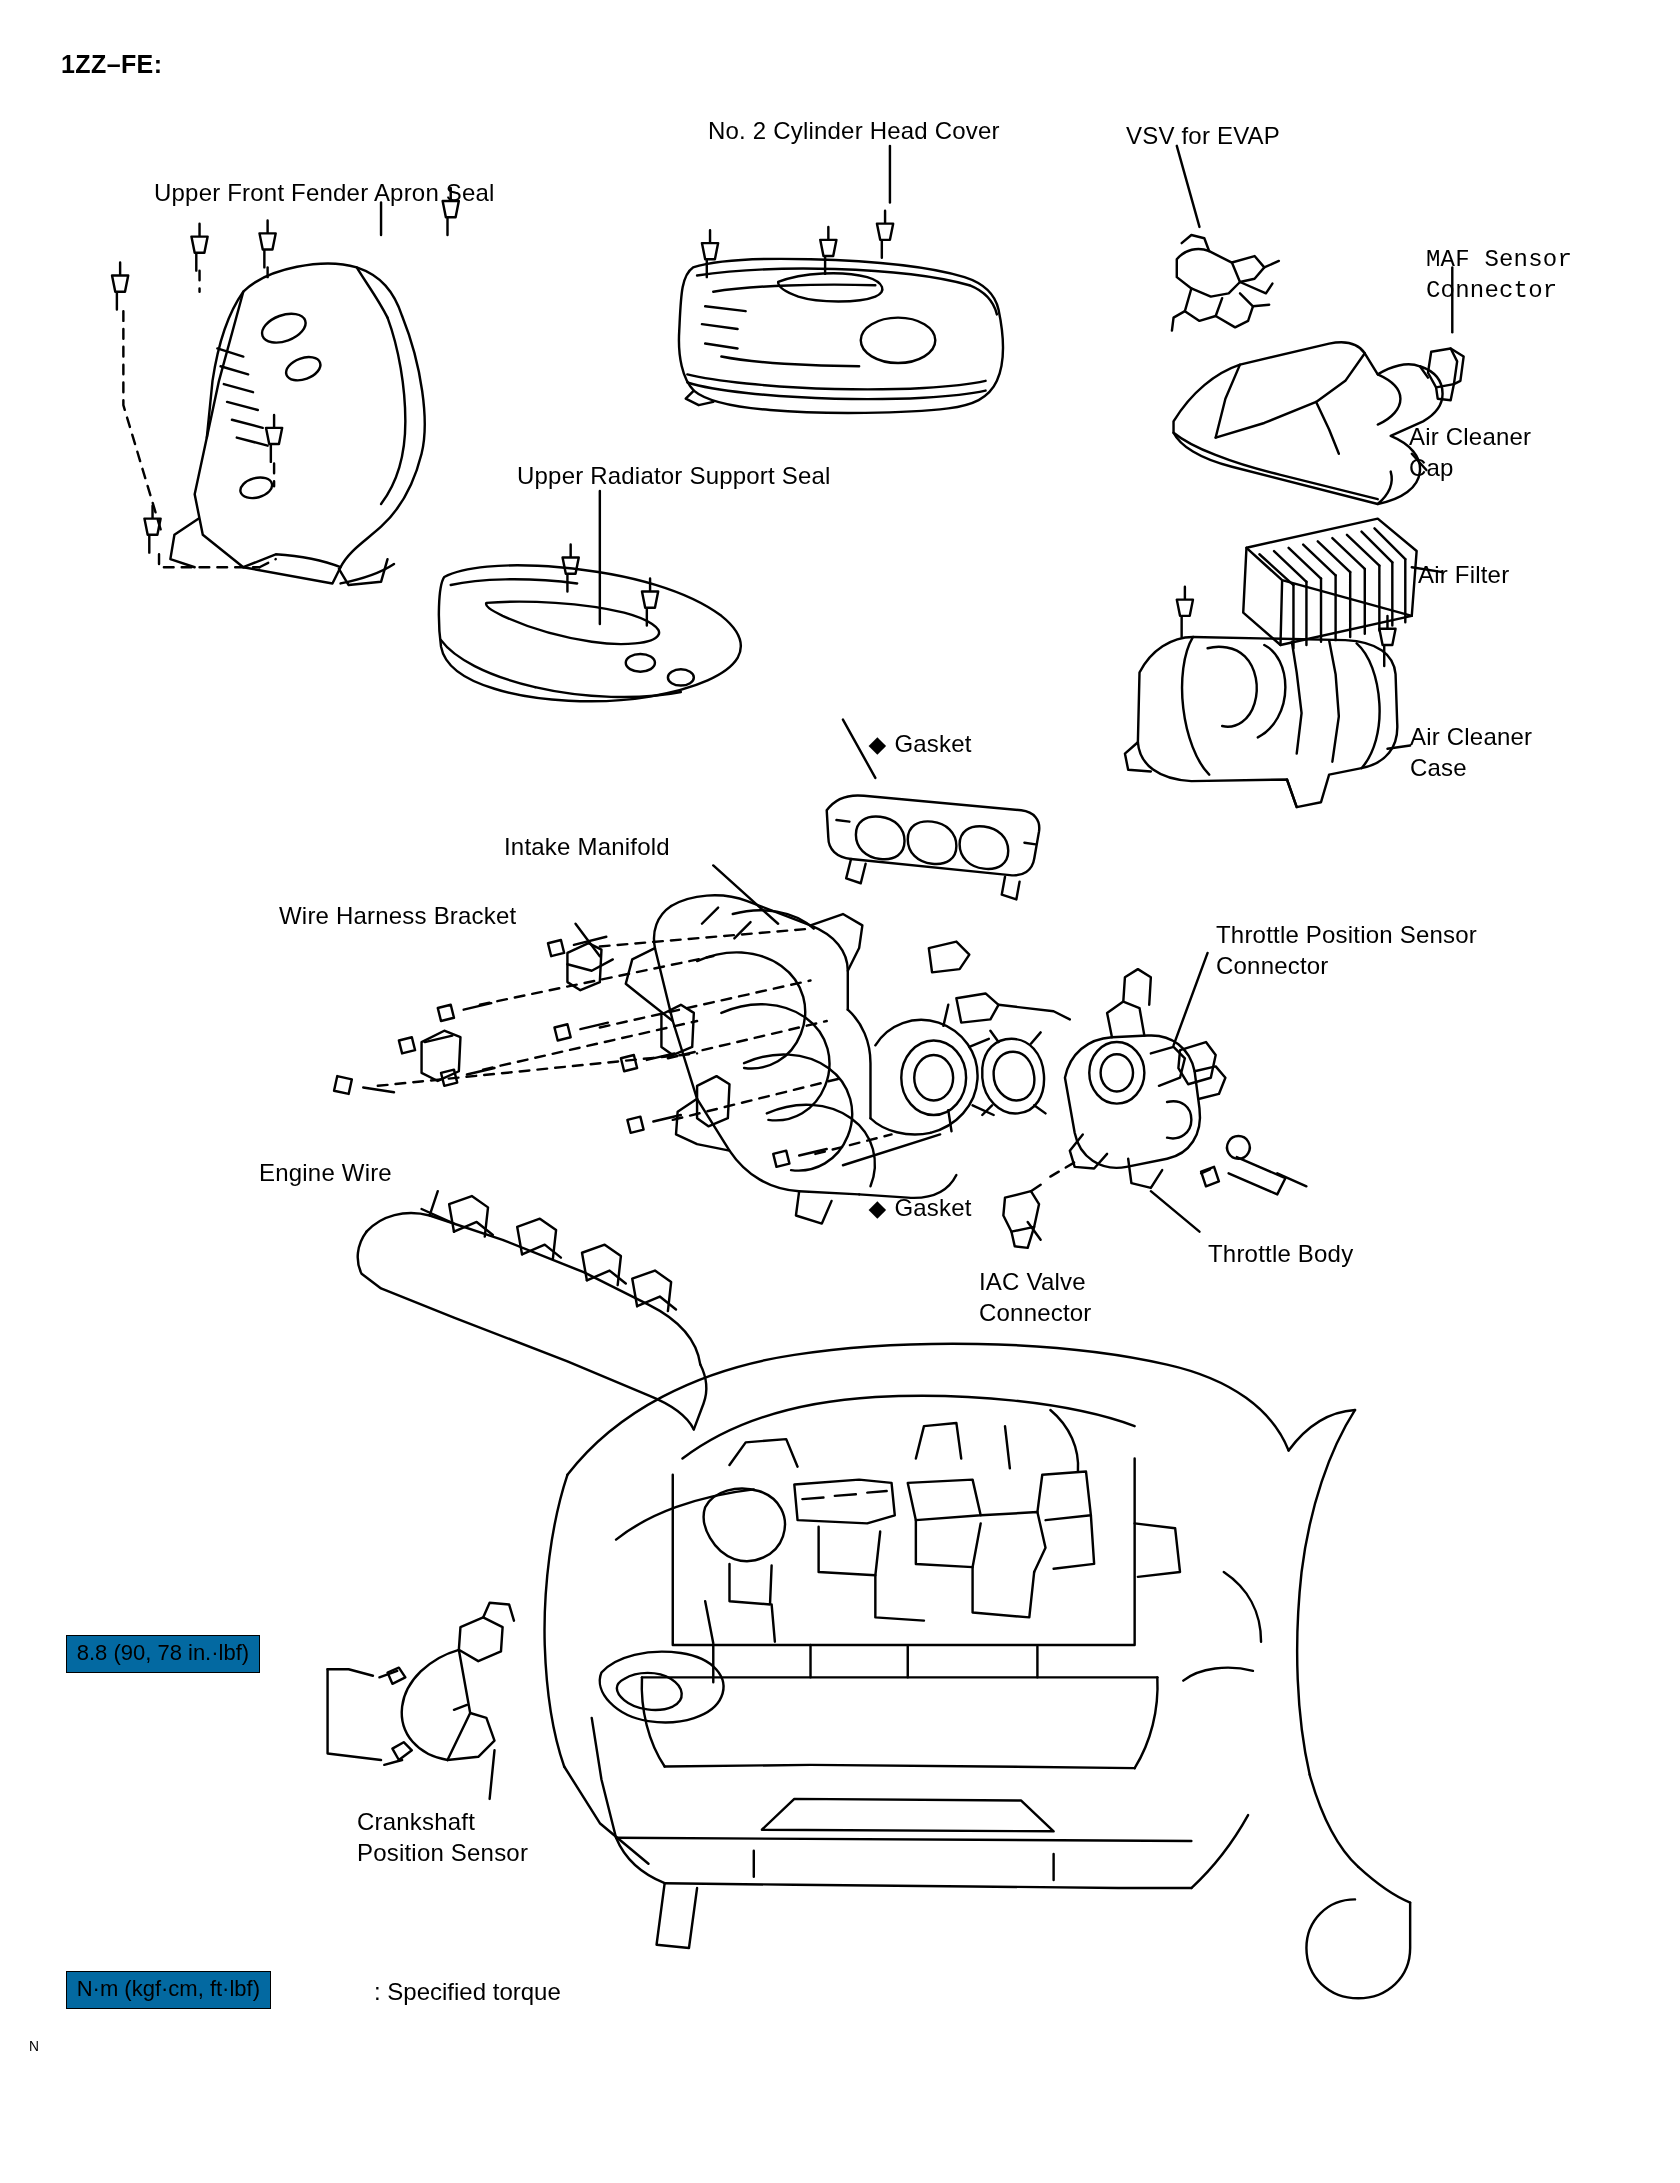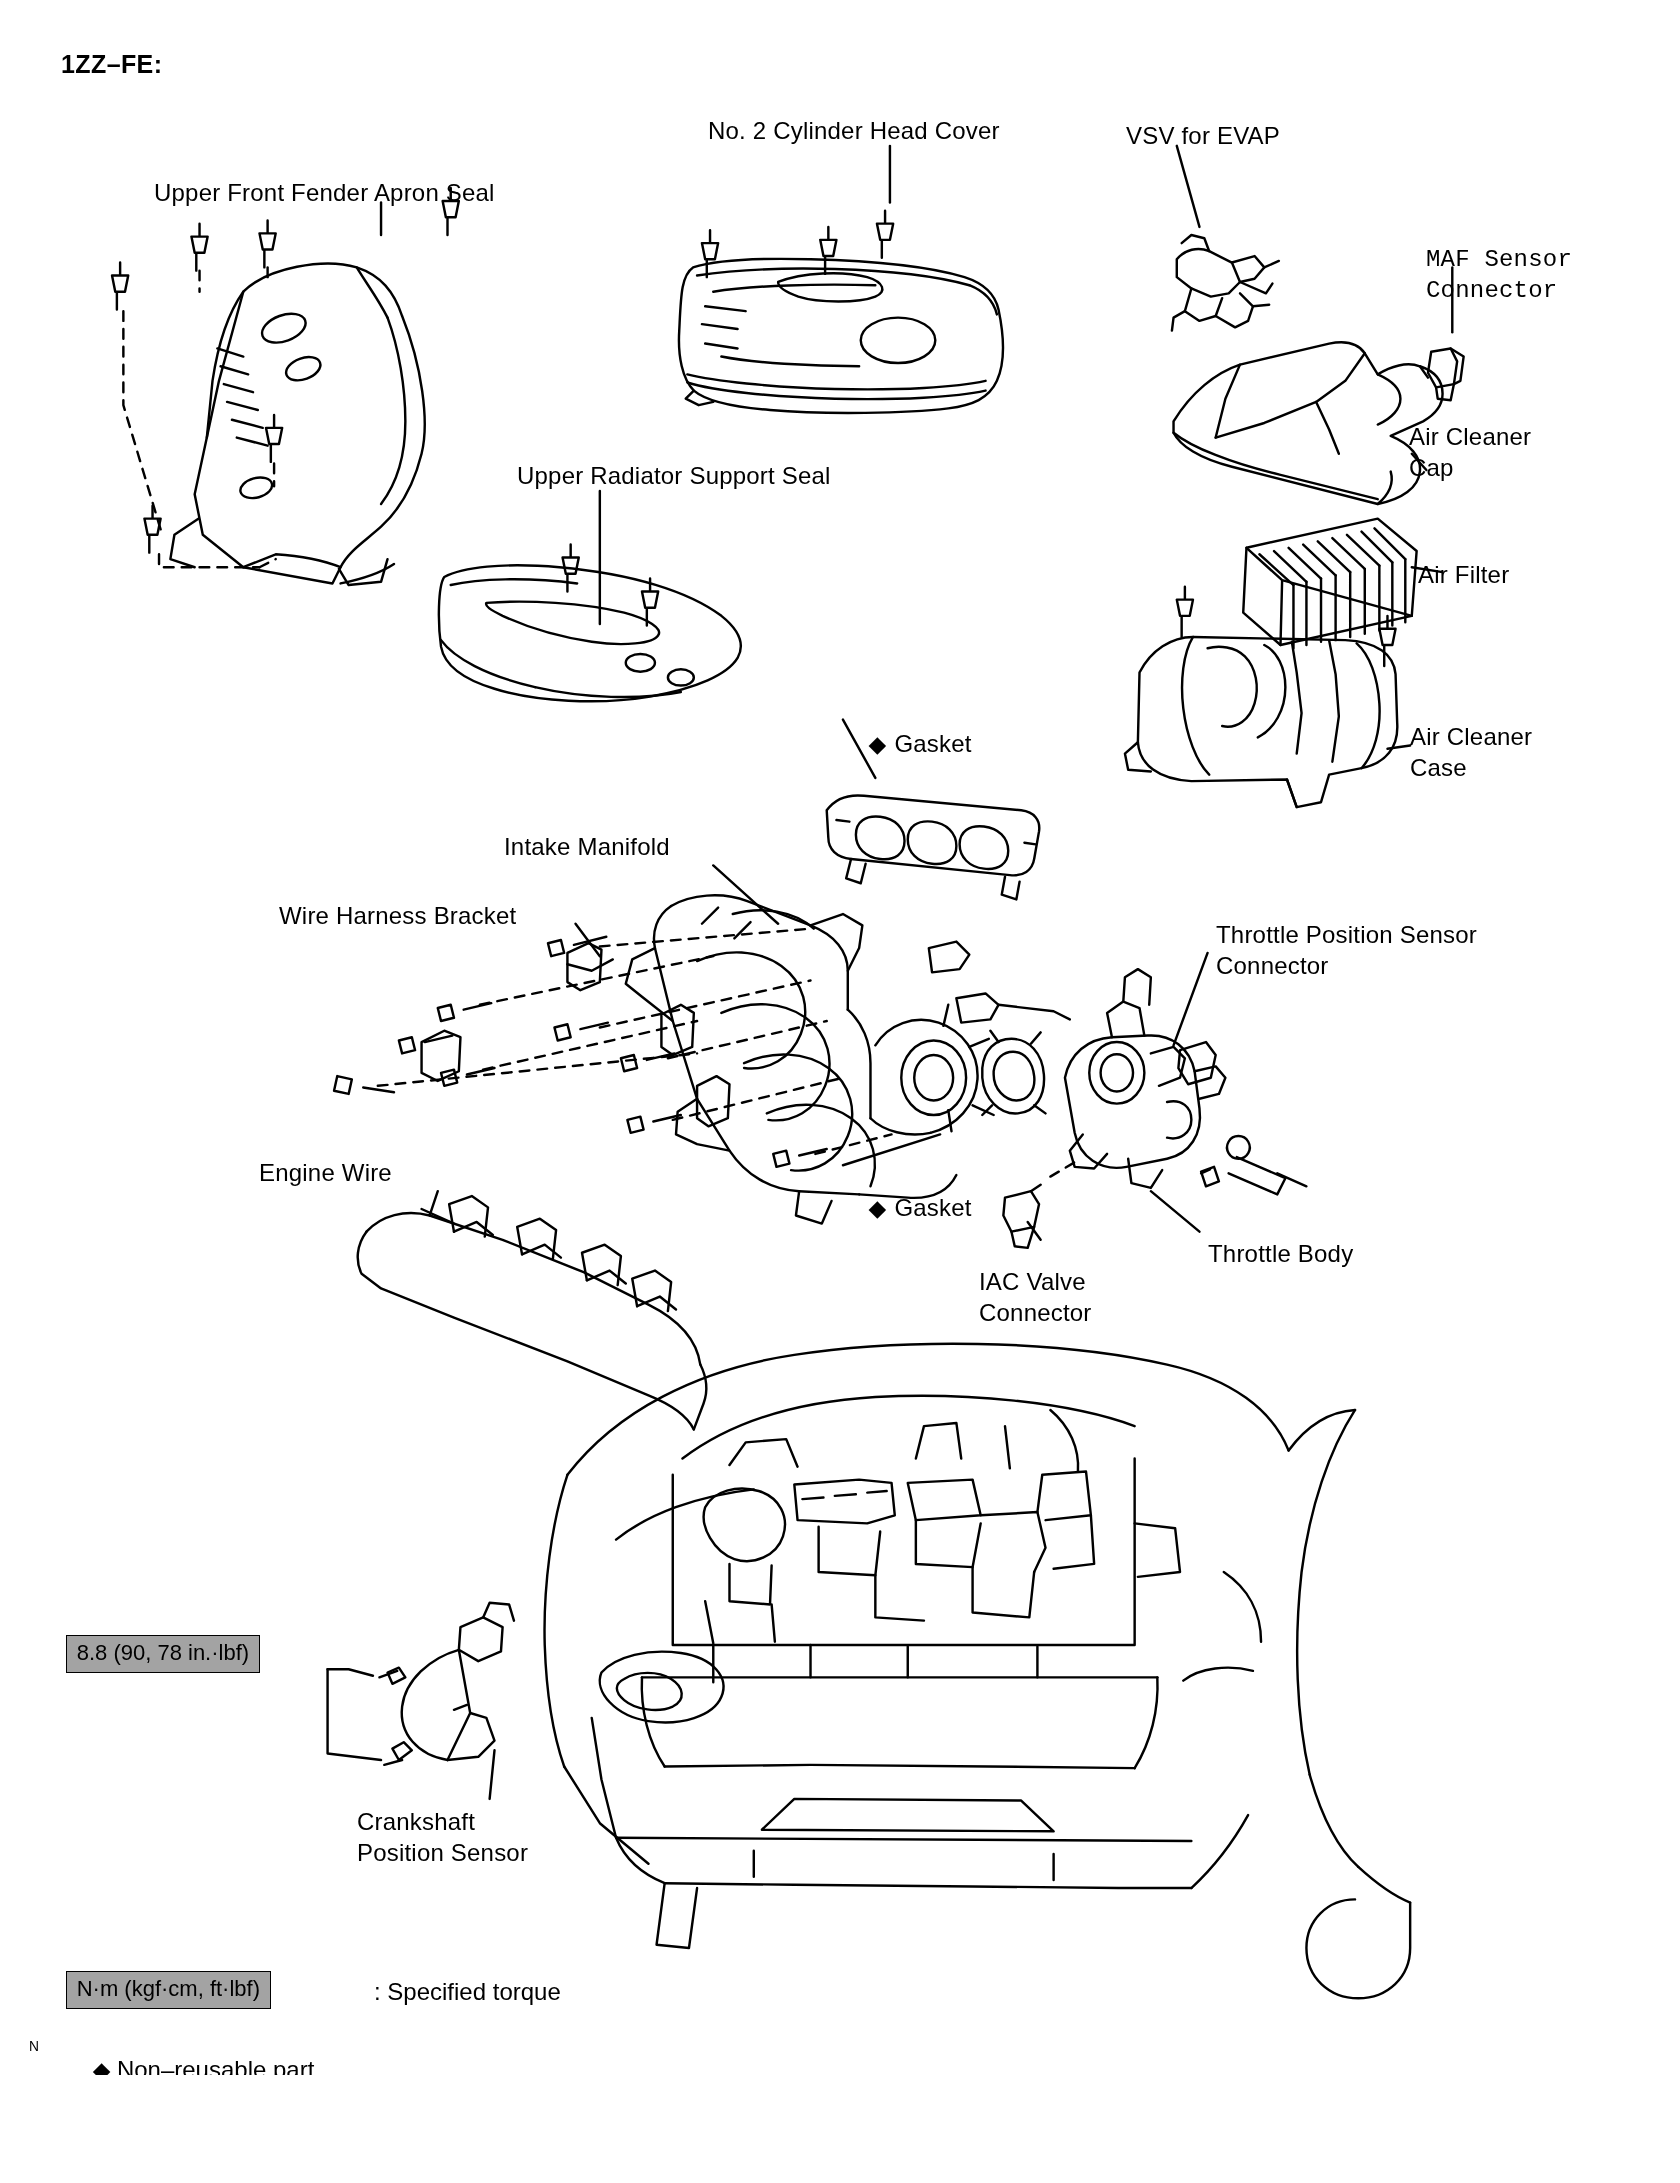--- a/index.html
+++ b/index.html
@@ -32,21 +32,21 @@
     font-weight: bold;
     letter-spacing: 0.4px;
   }
   .boxed {
     position: absolute;
     border: 1.6px solid #000;
     padding: 4px 9.7px 5.7px 9.7px;
     font-size: 22px;
     line-height: 26px;
     white-space: pre;
-    background: #a3a3a3;
+    background: #0369a1;
   }
   .legend-text {
     position: absolute;
     font-size: 24px;
     line-height: 29px;
     white-space: pre;
   }
   .code {
     position: absolute;
     font-size: 20px;
@@ -495,22 +495,19 @@
 
   <div class="lbl" style="left: 357px; top: 1806px; white-space: pre;">Crankshaft
 Position Sensor</div>
 
   <div class="boxed" style="left:66px; top:1635px;">8.8 (90, 78 in.·lbf)</div>
 
   <div class="boxed" style="left:66px; top:1971px;">N·m (kgf·cm, ft·lbf)</div>
 
   <div class="legend-text" style="left:374px; top:1977px;">: Specified torque</div>
 
-  <div class="legend-text" style="left:66px; top:2026px;">
-    <span class="diamond">◆</span><span style="margin-left:6.5px;">Non–reusable part</span>
-  </div>
 
   <div class="tiny" style="left:29px; top:2039px;">N</div>
 
   <div class="code" style="left:62px; top:2101px;">G02600946</div>
 
 </div>
 
 
 </body></html>

